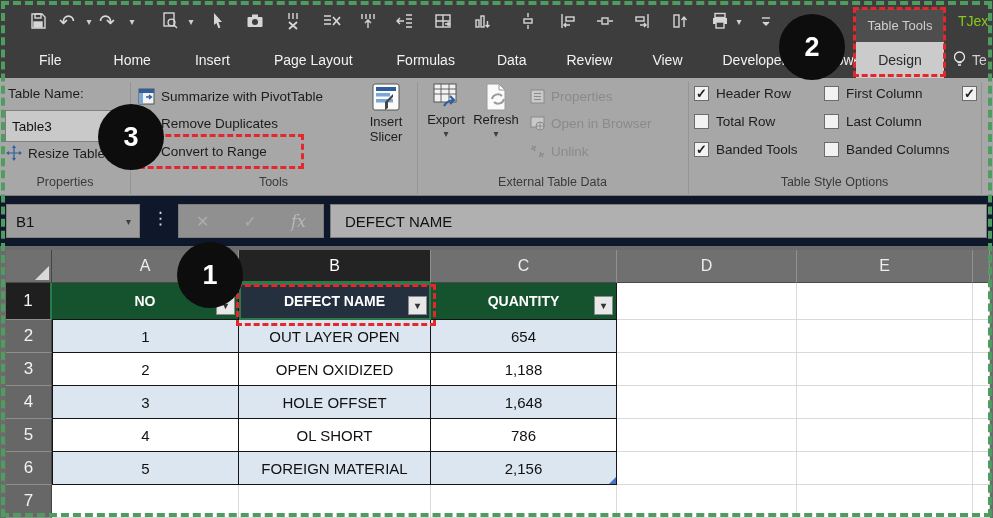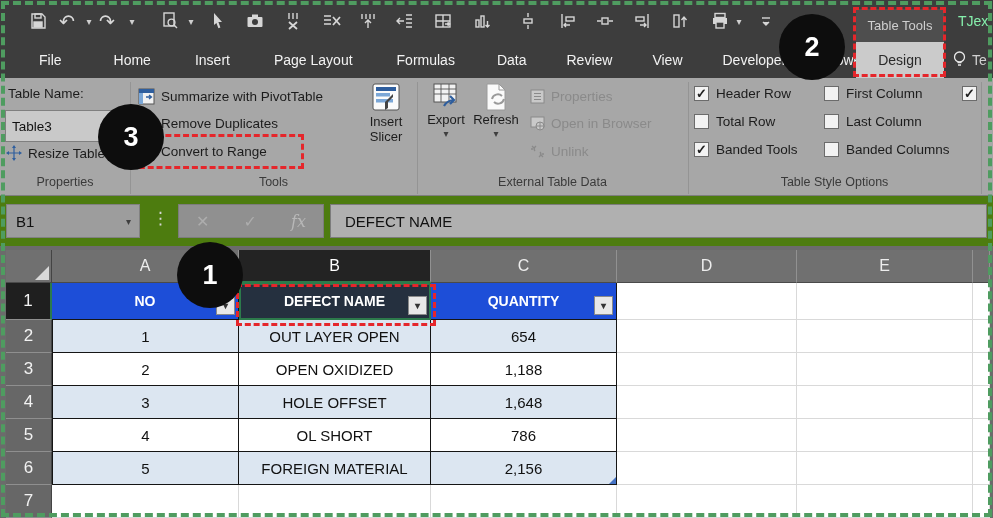--- a/index.html
+++ b/index.html
@@ -7,21 +7,21 @@
   .app { position:absolute; inset:0; background:#3d3d3d; }
   .frame { position:absolute; inset:1px; border:4px dashed #4f9c60; z-index:70; pointer-events:none; }
 
   
   .titlebar { position:absolute; left:0; top:0; width:993px; height:42px; background:#3d3d3d; }
   .qi { position:absolute; top:7px; transform:translateX(-50%); width:26px; height:28px; display:flex; align-items:center; justify-content:center; color:#d8d8d8; }
   .qi svg { stroke:#d6d6d6; fill:none; stroke-width:1.4; }
   .glyph18 { font-size:19px; line-height:1; }
   .dd { font-size:10px; color:#cfcfcf; }
   .tt-header { position:absolute; left:856px; top:9px; width:88px; height:33px; background:#4e4e4e; color:#cfcfcf; font-size:13px; display:flex; align-items:center; justify-content:center; }
-  .account { position:absolute; left:958px; top:13px; color:#86efac; font-size:14px; white-space:nowrap;text-align:right; }
+  .account { position:absolute; left:958px; top:13px; color:#84cc16; font-size:14px; white-space:nowrap;text-align:right; }
 
   
   .tabrow { position:absolute; left:0; top:42px; width:993px; height:36px; background:#3d3d3d; display:flex; align-items:center;padding-left:15px; }
   .tab { color:#f2f2f2; font-size:14px; padding:0 14px; height:36px; display:flex; align-items:center; white-space:nowrap; }
   .tab-design { position:absolute; left:856px; top:0; width:88px; height:36px; background:#cbcbcb; color:#2a2a2a; font-size:14px; display:flex; align-items:center; justify-content:center; }
   .tellme { position:absolute; left:952px; top:0; height:36px; display:flex; align-items:center; gap:5px; color:#d0d0d0; font-size:14px; }
 
   
   .ribbon { position:absolute; left:0; top:78px; width:993px; height:118px; background:#a7a7a7; border-bottom:1px solid #7e7e7e; }
   .rsep { position:absolute; top:4px; width:1px; height:112px; background:#949494; }
@@ -29,41 +29,41 @@
   .rlabel { font-size:13.5px; color:#1c1c1c; white-space:nowrap; }
   .rbtn { position:absolute; height:24px; display:flex; align-items:center; gap:6px; }
   .bigbtn { position:absolute; top:4px; display:flex; flex-direction:column; align-items:center; }
   .bigbtn .rlabel { font-size:13px; }
   .disabled .rlabel { color:#8a8a8a; }
   .cb-row { position:absolute; display:flex; align-items:center; gap:7px; }
   .cb-box { width:15px; height:15px; background:#f2f2f2; border:1px solid #6b6b6b; font-size:13px; line-height:13px; text-align:center; color:#1f1f1f; font-weight:bold; }
   .namebox-input { position:absolute; left:5px; top:32px; width:114px; height:32px; background:#c9c9c9; border:1px solid #7f7f7f; font-size:13.5px; color:#111; display:flex; align-items:center; padding-left:6px; }
 
   
-  .fbar { position:absolute; left:0; top:196px; width:993px; height:50px; background:#4d7c0f; }
+  .fbar { position:absolute; left:0; top:196px; width:993px; height:50px; background:#0f172a; }
   .namebox { position:absolute; left:6px; top:8px; width:134px; height:34px; background:#9d9d9d; border:1px solid #818181; display:flex; align-items:center; }
   .namebox .val { font-size:15px; color:#111; padding-left:9px; flex:1; }
   .namebox .dd { color:#3f3f3f; padding-right:8px; }
   .fdots { position:absolute; left:152px; top:12px; color:#d6d6d6; font-size:17px; letter-spacing:0; }
   .fxpanel { position:absolute; left:178px; top:8px; width:146px; height:34px; background:#909090; border:1px solid #7c7c7c; display:flex; align-items:center; justify-content:space-around; }
   .fxpanel .dis { color:#adadad; font-size:16px; }
   .fxpanel .fx { font-family:"DejaVu Serif", serif; font-style:italic; font-size:16px; color:#b8b8b8; }
   .fcontent { position:absolute; left:330px; top:8px; width:657px; height:34px; background:#b0b0b0; border:1px solid #7c7c7c; display:flex; align-items:center; }
   .fcontent .val { font-size:15px; color:#111; padding-left:14px; }
 
   
   .sheetbg { position:absolute; left:0; top:246px; width:993px; height:272px; background:#6b6b6b; }
   .sheet-grid { position:absolute; left:6px; top:250px; display:grid; grid-template-columns:46px 187px 192px 186px 180px 176px 17px; grid-template-rows:33px 37px 33px 33px 33px 33px 33px 33px; z-index:2; }
   .ch { background:#707070; border-right:1px solid #919191; border-bottom:1px solid #4a4a4a; color:#ededed; font-size:16px; display:flex; align-items:center; justify-content:center; }
   .ch.sel { background:#232323; color:#fff; border-bottom:2px solid #2c7a4b; }
   .rh { background:#676767; border-right:1px solid #444; border-bottom:1px solid #8f8f8f; color:#f2f2f2; font-size:17px; display:flex; align-items:center; justify-content:center; }
   .rh.sel { background:#1f1f1f; border-right:2px solid #2c7a4b; }
   .corner { background:#707070; border-right:1px solid #444; border-bottom:1px solid #4a4a4a; position:relative; }
   .corner span { position:absolute; right:2px; bottom:2px; width:0; height:0; border-left:14px solid transparent; border-bottom:14px solid #d9d9d9; }
-  .th { background:#1d4ed8; border-right:1px solid #151515; border-bottom:1px solid #151515; color:#fff; font-size:14px; font-weight:bold; display:flex; align-items:center; justify-content:center; position:relative; }
+  .th { background:#14532d; border-right:1px solid #151515; border-bottom:1px solid #151515; color:#fff; font-size:14px; font-weight:bold; display:flex; align-items:center; justify-content:center; position:relative; }
   .th.selcell { background:#25303f; outline:2px solid #2c7a4b; outline-offset:-2px; }
   .filter { position:absolute; right:3px; bottom:4px; width:19px; height:19px; background:#e8e8e8; border:1px solid #8a8a8a; color:#333; font-size:10px; display:flex; align-items:center; justify-content:center; }
   .tc { border-right:1px solid #151515; border-bottom:1px solid #151515; color:#111; font-size:15px; display:flex; align-items:center; justify-content:center; background:#fff; position:relative; }
   .tc.band { background:#dce6f1; }
   .tc.first { border-left:1px solid #151515; }
   .empty { background:#fff; border-right:1px solid #d9d9d9; border-bottom:1px solid #d9d9d9; }
   .handle { position:absolute; right:0; bottom:0; width:0; height:0; border-left:7px solid transparent; border-bottom:7px solid #4472c4; }
 
   
   .redrect { position:absolute; border:3px dashed #e5262b; z-index:40; pointer-events:none; }

